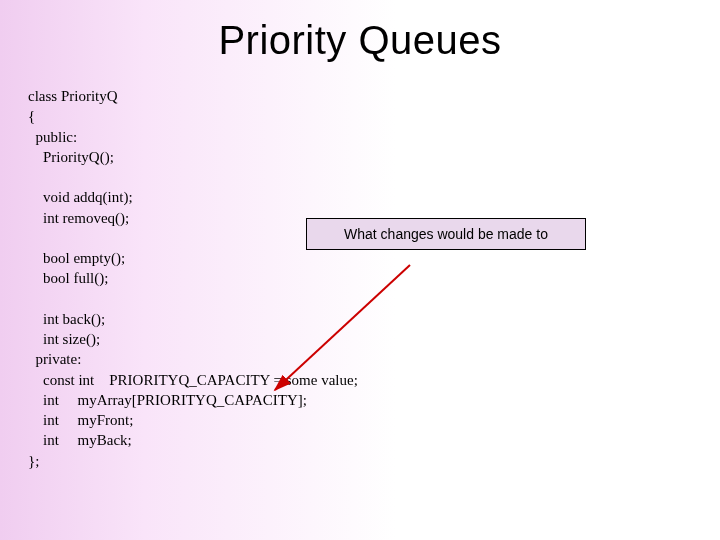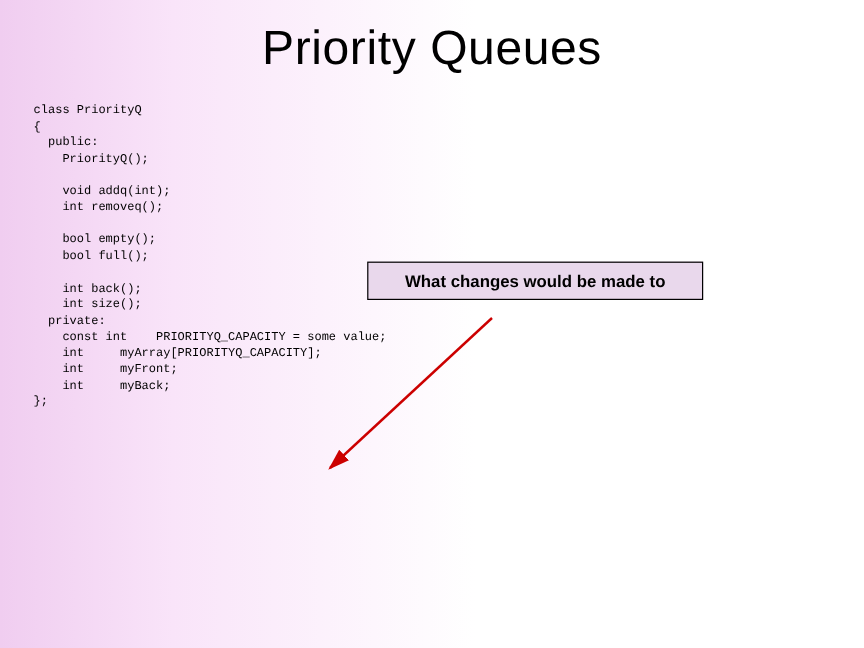--- a/index.html
+++ b/index.html
@@ -24,36 +24,36 @@
     text-align: center;
     font-size: 40px;
     color: #000;
     font-weight: 400;
     letter-spacing: 0.5px;
   }
   .code {
     position: absolute;
     top: 86px;
     left: 28px;
-    font-family: Liberation Mono, monospace;
-    font-size: 10px;
+    font-family: Liberation Serif, serif;
+    font-size: 15px;
     line-height: 1.35;
     color: #000;
     white-space: pre;
   }
   .callout {
     position: absolute;
     top: 218px;
     left: 306px;
     width: 280px;
     background: #e9d8ec;
     border: 1px solid #000;
     padding: 6px 8px;
     font-size: 14px;
-    font-weight: bold;
+    font-weight: normal;
     text-align: center;
     box-sizing: border-box;
     line-height: 1.3;
   }
   .arrow-svg {
     position: absolute;
     top: 260px;
     left: 260px;
     width: 180px;
     height: 140px;

